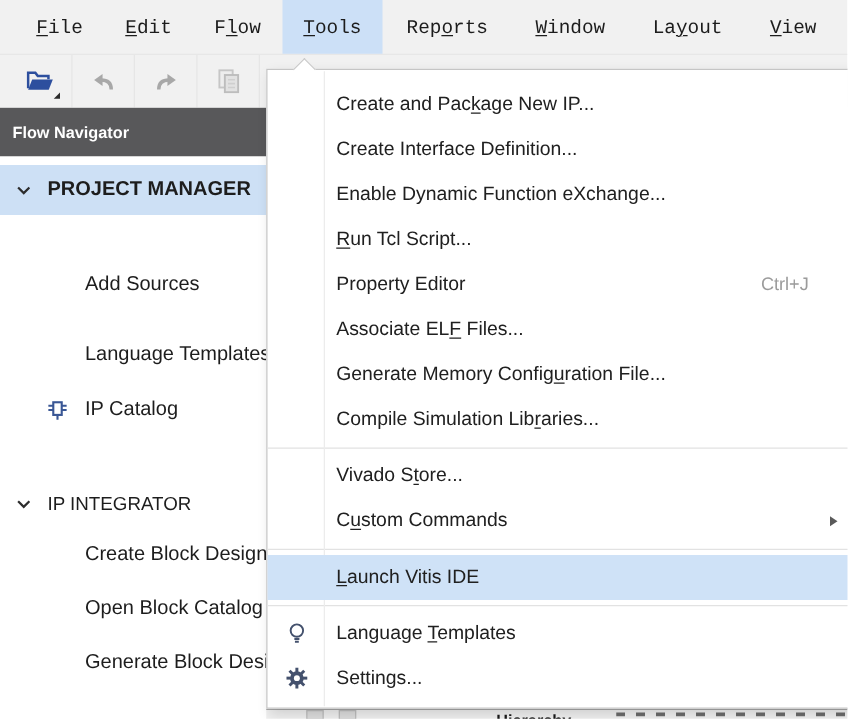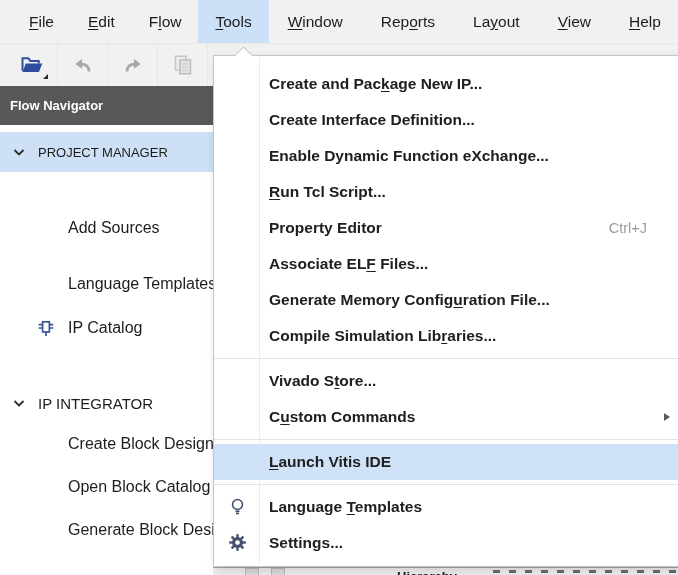--- a/index.html
+++ b/index.html
@@ -6,40 +6,40 @@
   body{
     position:relative;width:678px;height:575px;overflow:hidden;
     background:#ffffff;font-family:"Liberation Sans",sans-serif;
     -webkit-font-smoothing:antialiased;
   }
   .u{text-decoration:underline;text-underline-offset:2px;text-decoration-thickness:1px;}
 
   
   .menubar{position:absolute;left:0;top:0;width:678px;height:44px;background:#f1f1f1;
     display:flex;align-items:stretch;font-size:15.5px;color:#1c1c1c;border-bottom:1px solid #e7e7e7;
-    padding-left:12px;box-sizing:border-box;white-space:nowrap;}
+    padding-left:12px;box-sizing:border-box;white-space:nowrap;font-family:Liberation Mono, monospace;}
   .mb-item{display:flex;align-items:center;padding:0 17px;cursor:default;}
   .mb-item:nth-child(n+5){padding:0 19px;}
   .mb-item.active{background:#cce0f7;}
 
   
   .toolbar{position:absolute;left:0;top:44px;width:678px;height:42px;background:#f1f1f1;
     display:flex;align-items:stretch;padding-left:8px;box-sizing:border-box;}
   .tb-btn{width:49px;display:flex;align-items:center;justify-content:center;
     border-right:1px solid #e6e6e6;position:relative;}
   .tb-corner{position:absolute;right:9px;bottom:7px;width:0;height:0;
     border-left:5px solid transparent;border-bottom:5px solid #2b2b2b;}
 
   
   .sidebar{position:absolute;left:0;top:86px;width:213px;height:489px;background:#ffffff;overflow:hidden;}
   .fn-header{height:39px;background:#58585a;color:#ffffff;font-weight:bold;font-size:13px;
     line-height:39px;padding-left:10px;white-space:nowrap;}
   .fn-row{position:absolute;left:0;right:0;height:40px;display:flex;align-items:center;
     font-size:16px;color:#1d1d1d;white-space:nowrap;cursor:default;}
-  .fn-row.section{font-weight:normal;font-size:13px;padding-left:38px;box-sizing:border-box;}
+  .fn-row.section{font-weight:bold;font-size:16px;padding-left:38px;box-sizing:border-box;}
   .fn-row.section.plain{font-weight:normal;font-size:15px;}
   .fn-row.selected{background:#cde0f5;}
   .fn-row .chev{position:absolute;left:13px;top:16px;line-height:0;}
   .fn-row.item{padding-left:68px;box-sizing:border-box;}
   .fn-row .s-icon{position:absolute;left:37px;top:11px;line-height:0;}
 
   
   .bottom-strip{position:absolute;left:213px;top:567px;width:465px;height:8px;
     background:#efefef;border-top:1px solid #a6a6a6;overflow:hidden;}
   .bs-box{position:absolute;left:32px;top:0;width:14px;height:8px;background:#dcdcdc;border:1px solid #bdbdbd;box-sizing:border-box;}
@@ -50,21 +50,21 @@
 
   
   .menu-popup{position:absolute;left:213px;top:55px;width:480px;height:512px;background:#ffffff;
     border:1px solid #c5c5c5;box-shadow:3px 4px 10px rgba(0,0,0,.14);z-index:10;
     box-sizing:border-box;padding-top:10px;font-size:15.5px;color:#202020;}
   .menu-popup::before{content:"";position:absolute;left:45px;top:1px;bottom:1px;width:1px;background:#ececec;}
   .notch{position:absolute;left:23px;top:-7px;width:12px;height:12px;background:#ffffff;
     transform:rotate(45deg);border-left:1px solid #c9c9c9;border-top:1px solid #c9c9c9;z-index:11;}
   .m-row{position:relative;height:36px;display:flex;align-items:center;white-space:nowrap;cursor:default;}
   .m-row.hl{background:#cfe2f7;}
-  .m-label{padding-left:55px;font-weight:bold;}
+  .m-label{padding-left:55px;}
   .m-shortcut{margin-left:auto;padding-right:45px;color:#9b9b9b;font-size:14.5px;}
   .m-sub{position:absolute;right:22px;top:14px;width:0;height:0;
     border-left:6px solid #5a5a5a;border-top:4.5px solid transparent;border-bottom:4.5px solid transparent;}
   .m-sep{height:1px;background:#e2e2e2;margin:4px 0;}
   .g-icon{position:absolute;left:14px;top:8px;line-height:0;}
 </style>
 </head>
 <body>
 
 <div class="menubar">
@@ -74,24 +74,24 @@
   <div class="mb-item">
       <span><span></span><span class="u">E</span><span>dit</span></span>
     </div>
   <div class="mb-item">
       <span><span>F</span><span class="u">l</span><span>ow</span></span>
     </div>
   <div class="mb-item active">
       <span><span></span><span class="u">T</span><span>ools</span></span>
     </div>
   <div class="mb-item">
+      <span><span>Rep</span><span class="u">o</span><span>rts</span></span>
+    </div>
+  <div class="mb-item">
       <span><span></span><span class="u">W</span><span>indow</span></span>
-    </div>
-  <div class="mb-item">
-      <span><span>Rep</span><span class="u">o</span><span>rts</span></span>
     </div>
   <div class="mb-item">
       <span><span>La</span><span class="u">y</span><span>out</span></span>
     </div>
   <div class="mb-item">
       <span><span></span><span class="u">V</span><span>iew</span></span>
     </div>
   <div class="mb-item">
       <span><span></span><span class="u">H</span><span>elp</span></span>
     </div>

